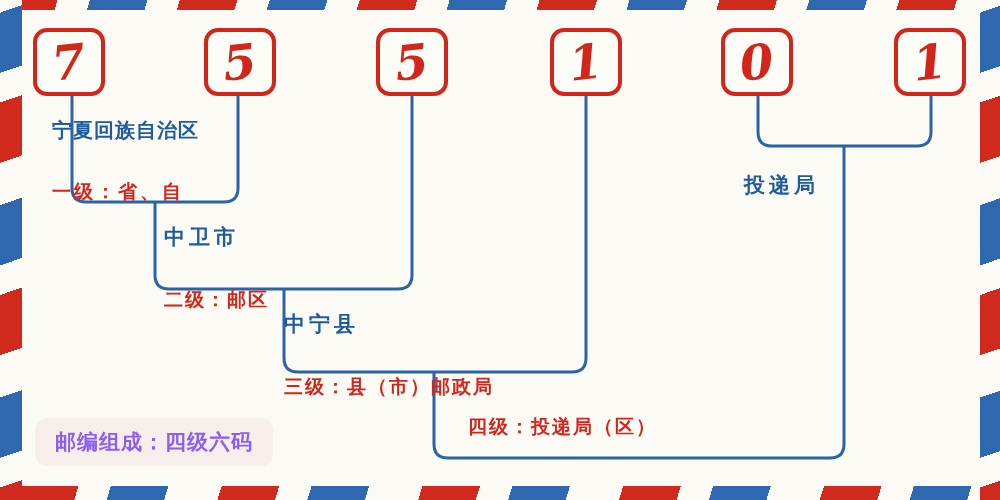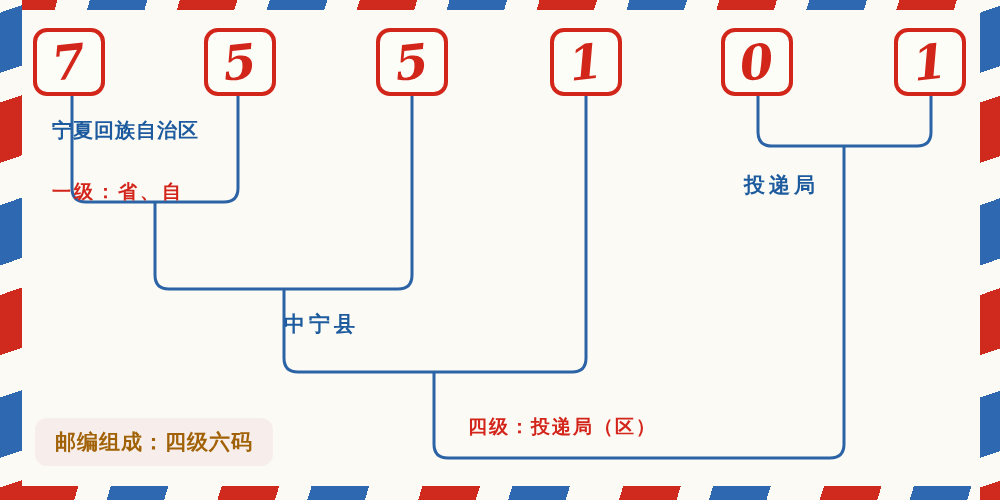--- a/index.html
+++ b/index.html
@@ -66,21 +66,21 @@
   .label-l3 { left:284px; top:311px; width:340px; }
   .label-l4 { left:468px; top:389px; width:340px; }
   .label-l4 .desc { margin-top:25px; }
   .label-delivery { left:744px; top:124px; width:200px;margin-top:48px; }
   
   .badge {
     position:absolute; left:35px; top:418px; width:238px; height:48px;
     background:#f7edea; border-radius:12px; z-index:4;
     display:flex; align-items:center; justify-content:center;
     font-family:"DejaVu Serif", serif; font-weight:bold;
-    font-size:21px; letter-spacing:1px; color:#a16207; white-space:nowrap;
+    font-size:21px; letter-spacing:1px; color:#8b5cf6; white-space:nowrap;
   }
 </style>
 </head>
 <body>
 
 <div class="stage">
 
   <div class="border-strip border-top"></div>
   <div class="border-strip border-bottom"></div>
   <div class="border-strip border-left"></div>
@@ -113,23 +113,28 @@
   </div>
   <div class="digit-box box-6">
     <span class="digit">1</span>
   </div>
 
   <div class="label label-l1">
     <div class="name">宁夏回族自治区</div>
     <div class="desc">一级：省、自</div>
   </div>
 
+  <div class="label label-l2">
+    <div class="name">中卫市</div>
+    <div class="desc">二级：邮区</div>
+  </div>
 
   <div class="label label-l3">
     <div class="name">中宁县</div>
+    <div class="desc">三级：县（市）邮政局</div>
   </div>
 
   <div class="label label-l4">
     <div class="desc">四级：投递局（区）</div>
   </div>
 
   <div class="label label-delivery">
     <div class="name">投递局</div>
   </div>
 

